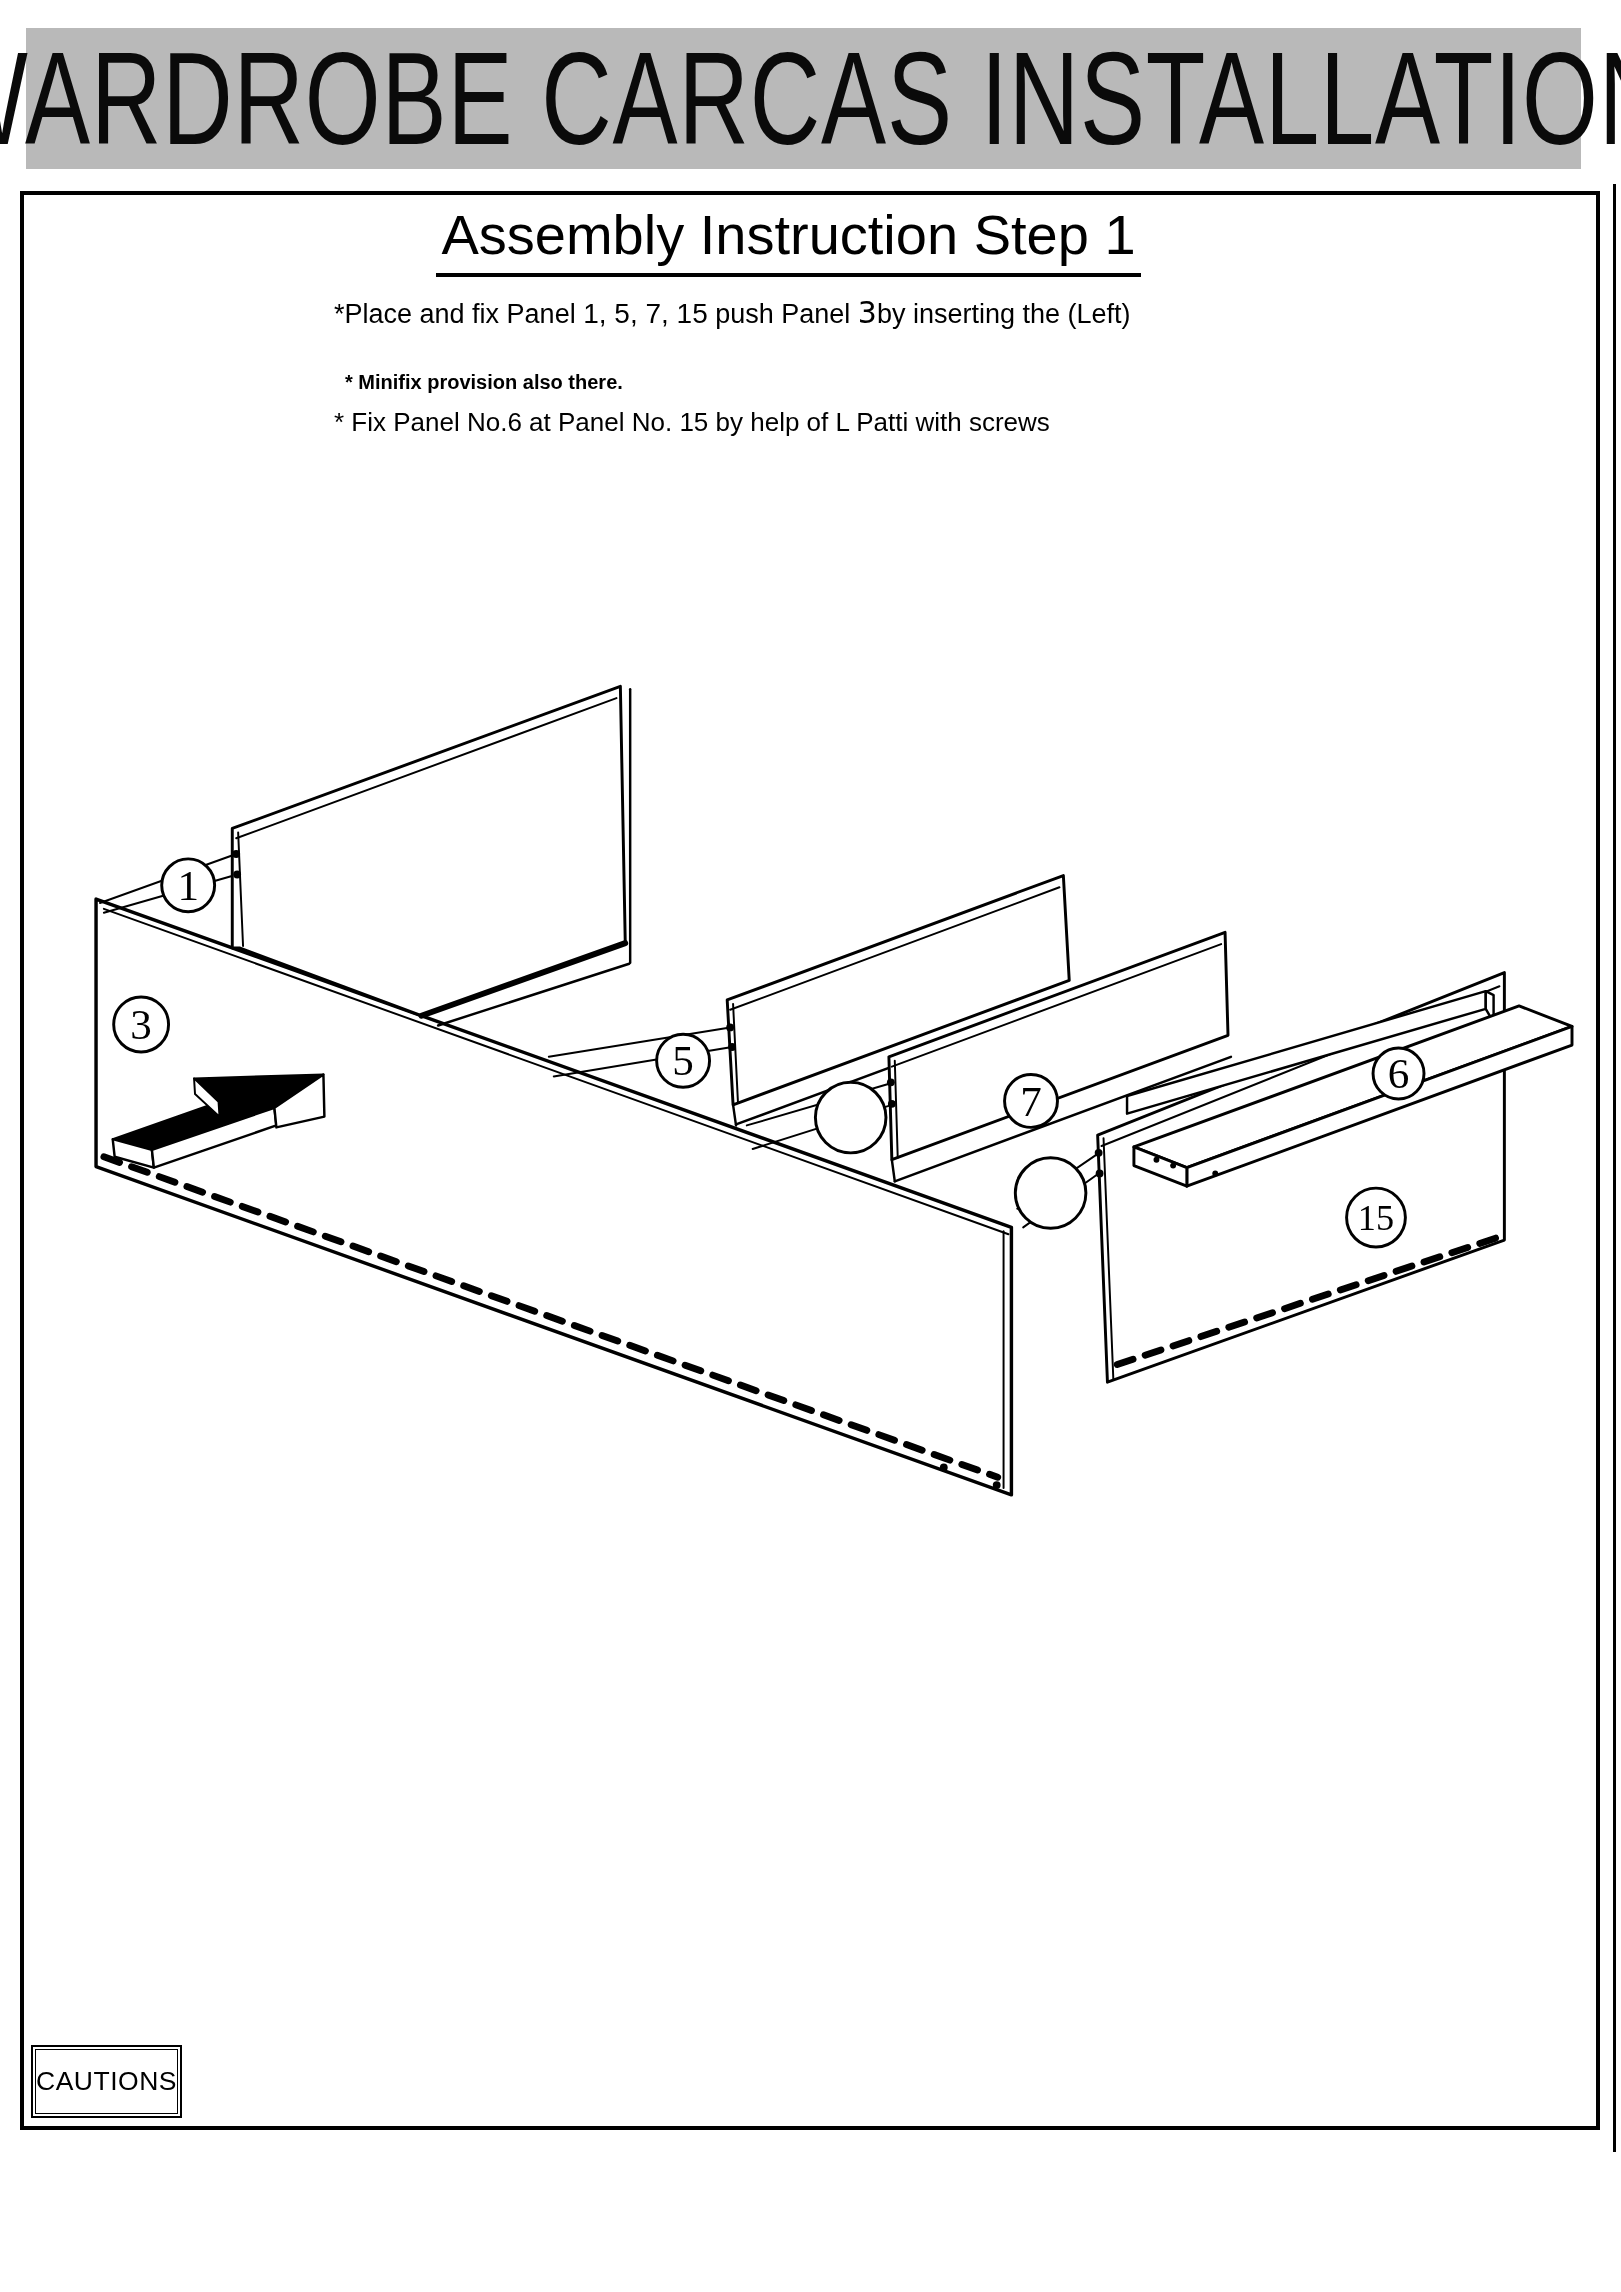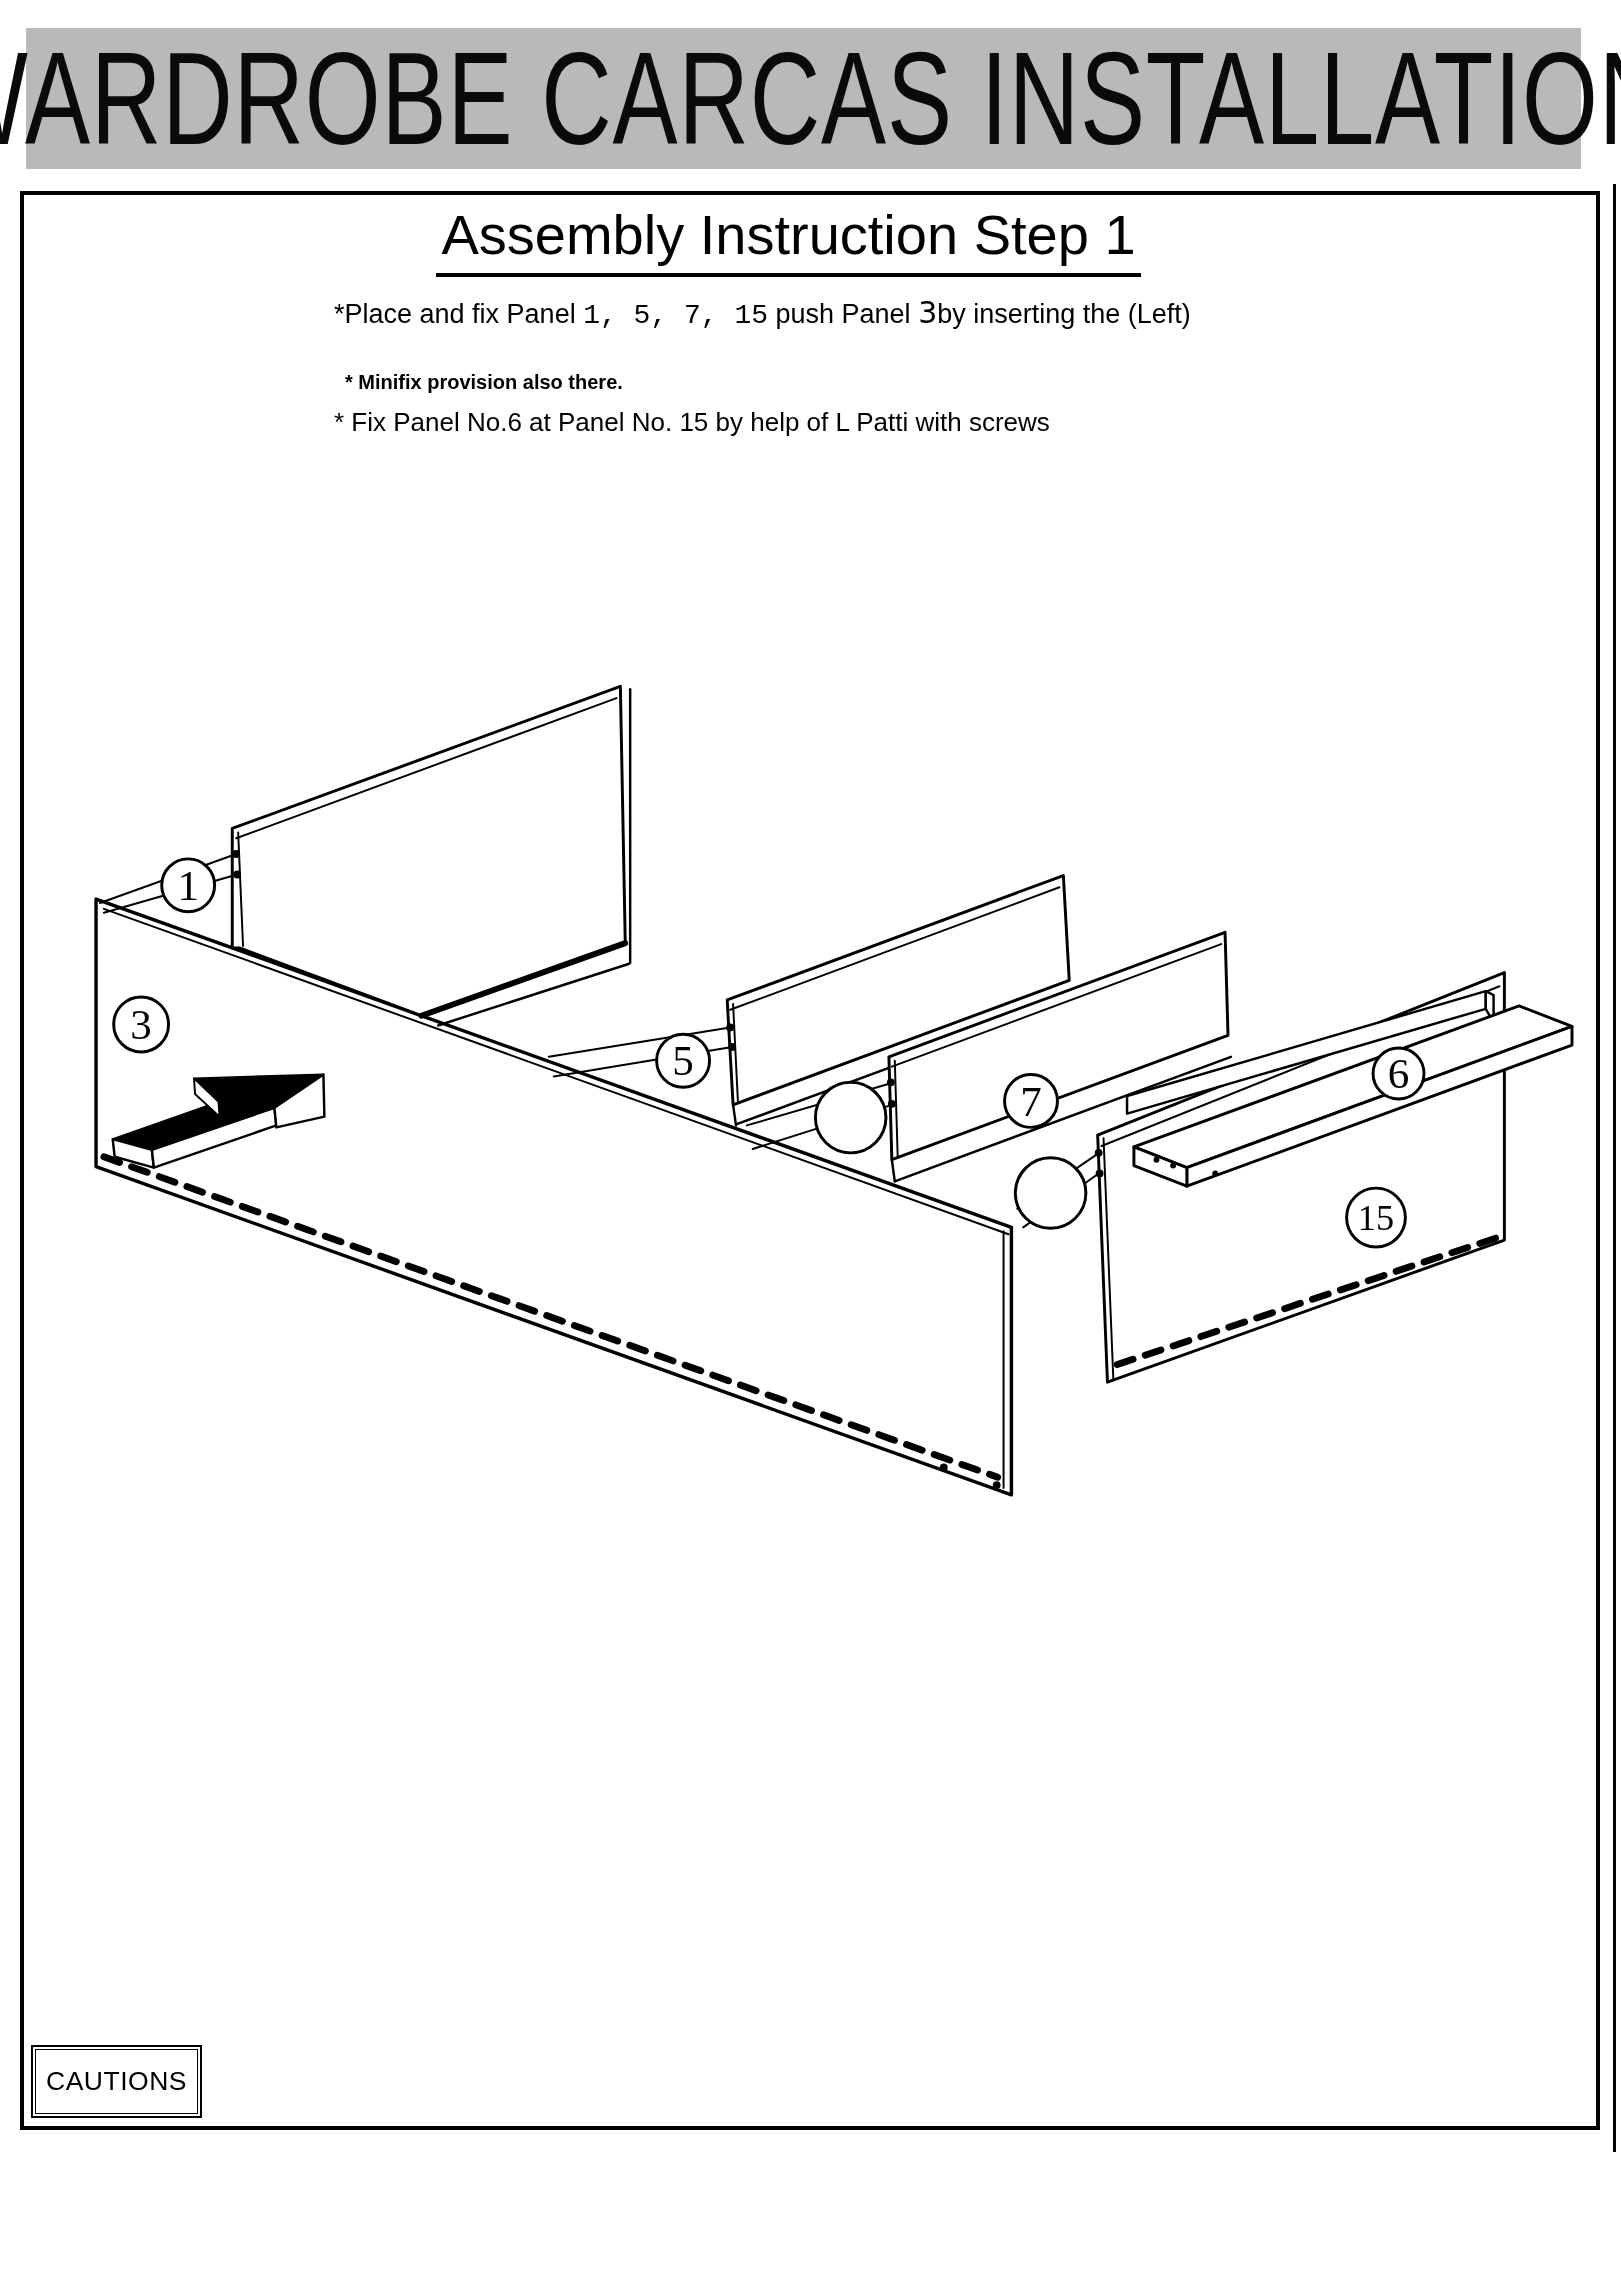--- a/index.html
+++ b/index.html
@@ -13,24 +13,24 @@
   #content-border{left:19.6px;top:191px;width:1580px;height:1939px;border:4.9px solid #000;box-sizing:border-box;}
   #outer-right-line{left:1613px;top:184px;width:2.9px;height:1968px;background:#000;}
   #heading-wrap{left:323px;top:202px;width:931px;text-align:center;}
   #heading{display:inline-block;font-size:56px;font-weight:400;letter-spacing:0px;
            border-bottom:4.9px solid #000;padding:0 5.9px 5.9px 5.9px;white-space:nowrap;}
   .instr{white-space:nowrap;font-size:27px;}
   #instr1{left:334px;top:295px;}
   #instr2{left:334px;top:332px;}
   #instr3{left:345px;top:371px;font-size:20px;font-weight:bold;}
   #instr4{left:334px;top:407px;font-size:26px;}
-  .pn{font-family:Liberation Mono, monospace;font-size:28px;}
+  .pn{font-family:Liberation Sans, sans-serif;font-size:28px;}
   .pn3{font-family:"DejaVu Sans",sans-serif;font-size:30px;}
   #diagram-svg{left:0;top:0;width:1621px;height:2293px;}
-  #cautions-box{left:31px;top:2045px;width:171px;height:73px;border:2.9px solid #000;box-sizing:border-box;
+  #cautions-box{left:31px;top:2045px;width:151px;height:73px;border:2.9px solid #000;box-sizing:border-box;
                 display:flex;align-items:center;justify-content:center;}
   #cautions-box .inner{position:absolute;inset:2px;border:1px solid #000;}
   #cautions-label{font-size:26.5px;letter-spacing:0.5px;}
   #caution-line1{left:233px;top:2043px;font-size:27px;white-space:nowrap;}
   #caution-line2{left:223px;top:2082px;font-size:27px;white-space:nowrap;}
 </style>
 </head>
 <body>
 
 <div id="page">

